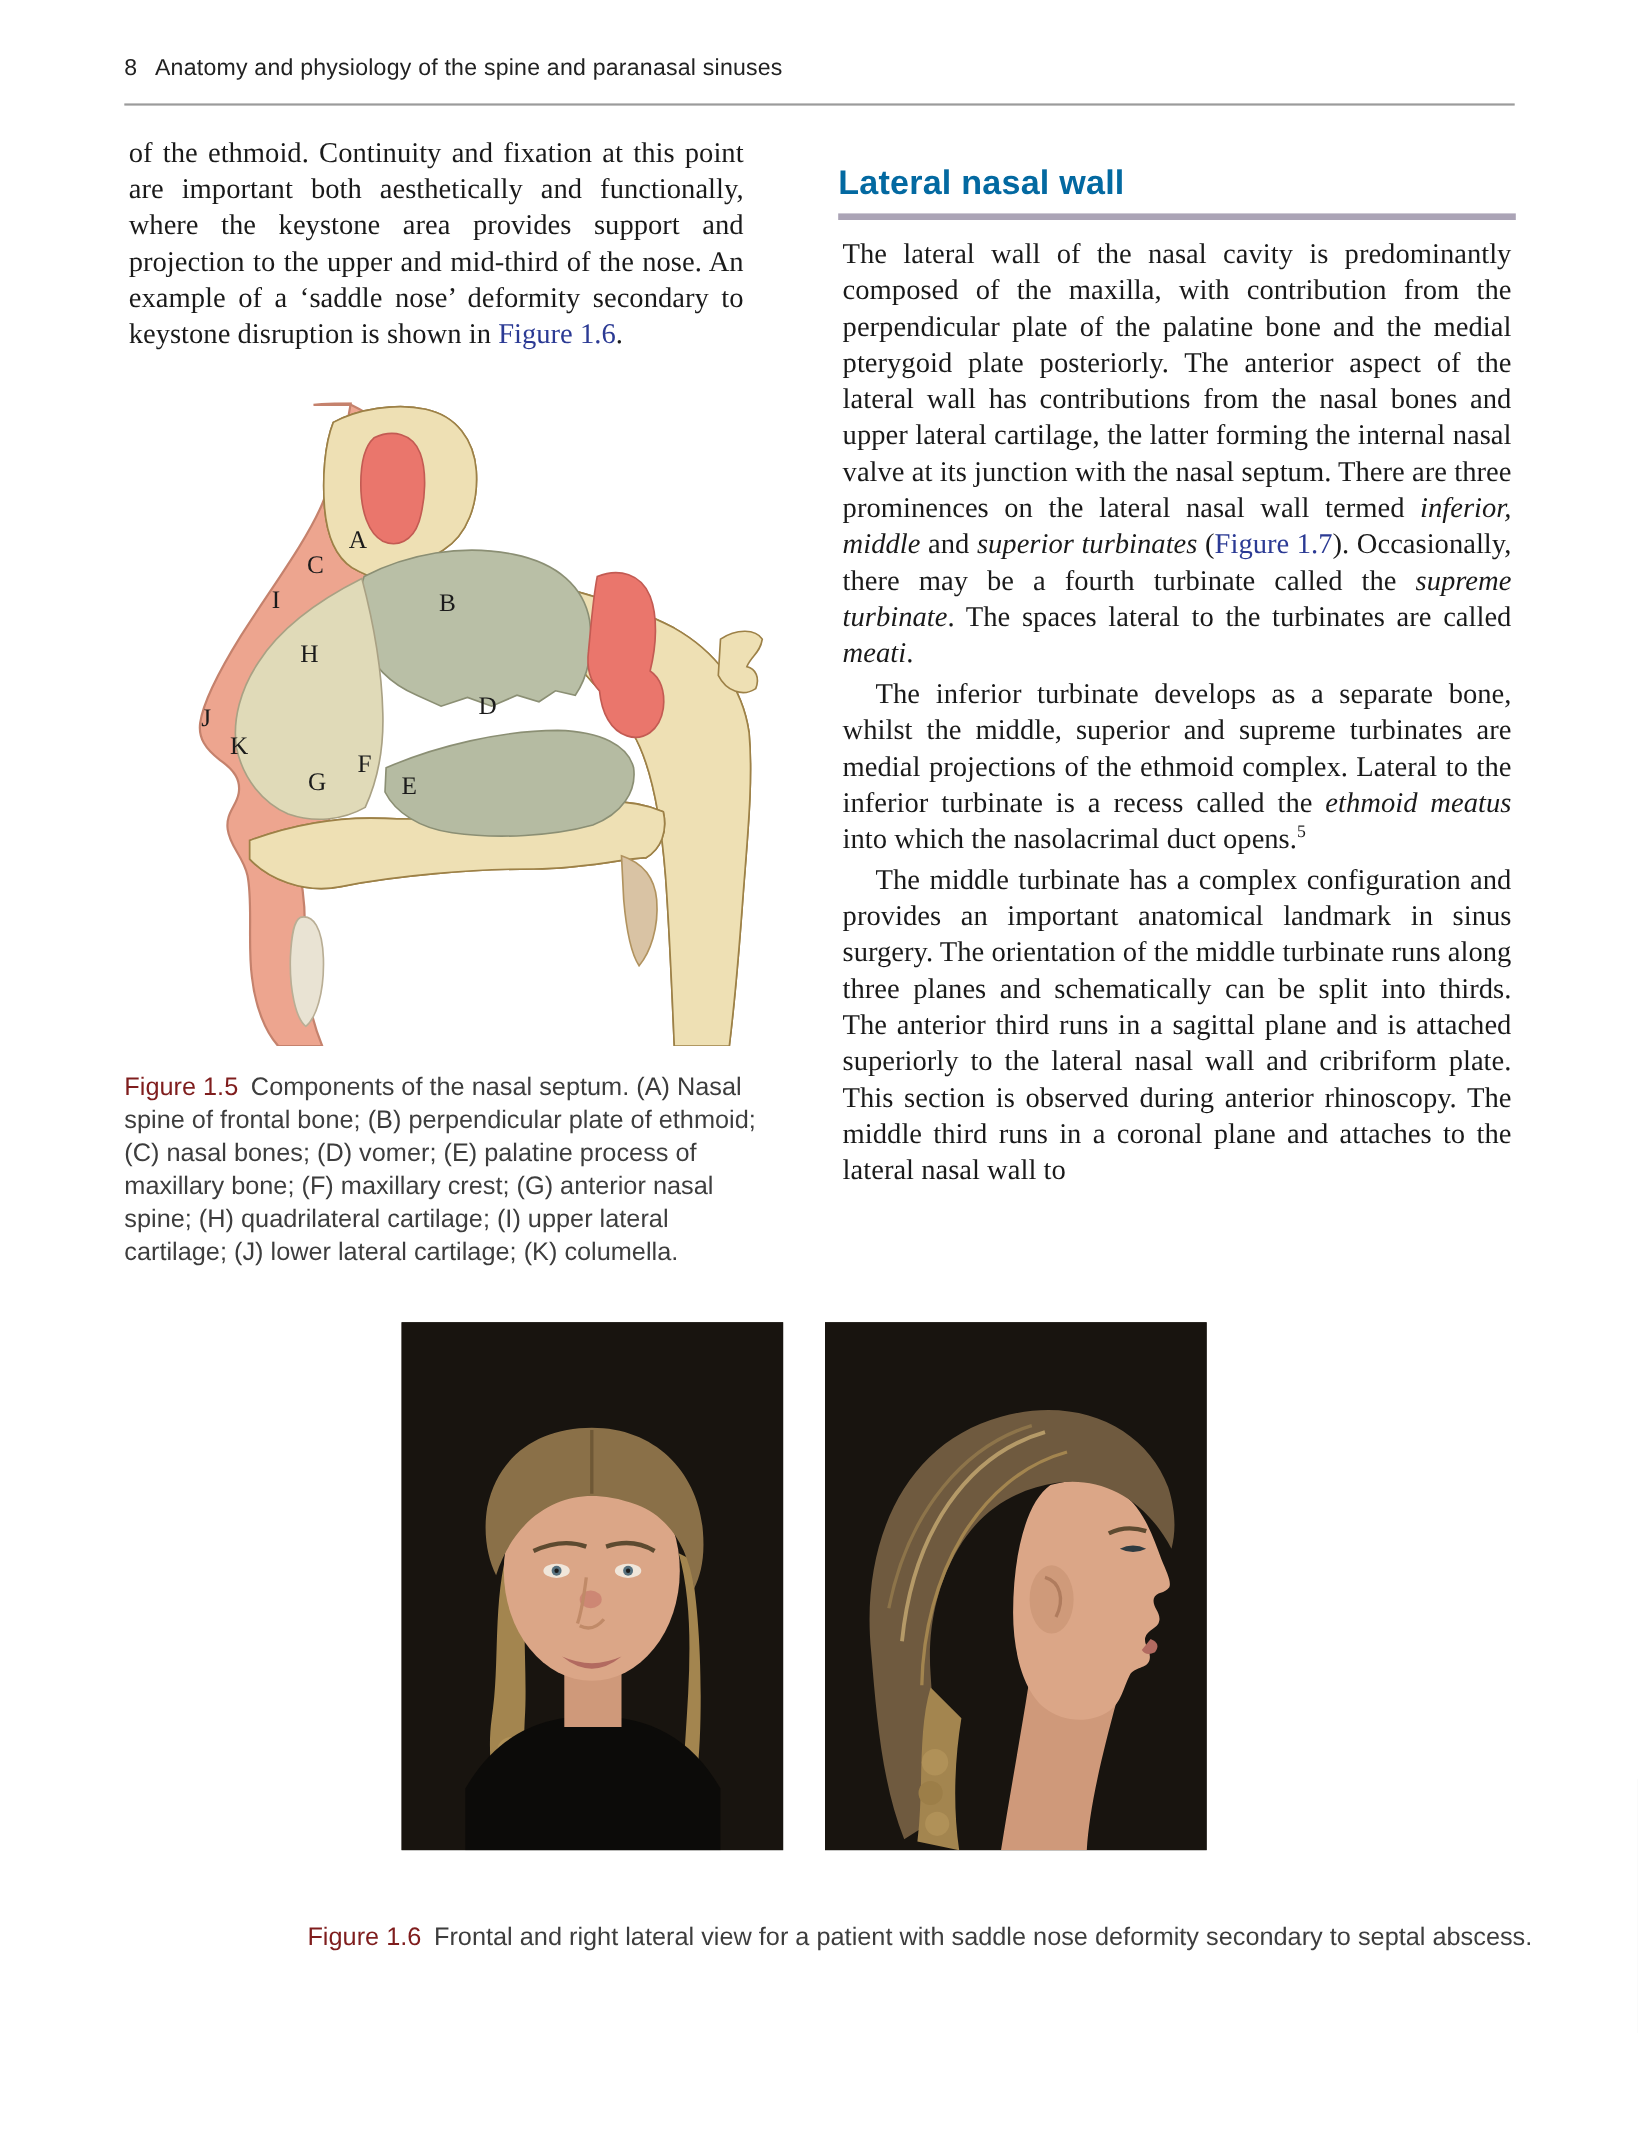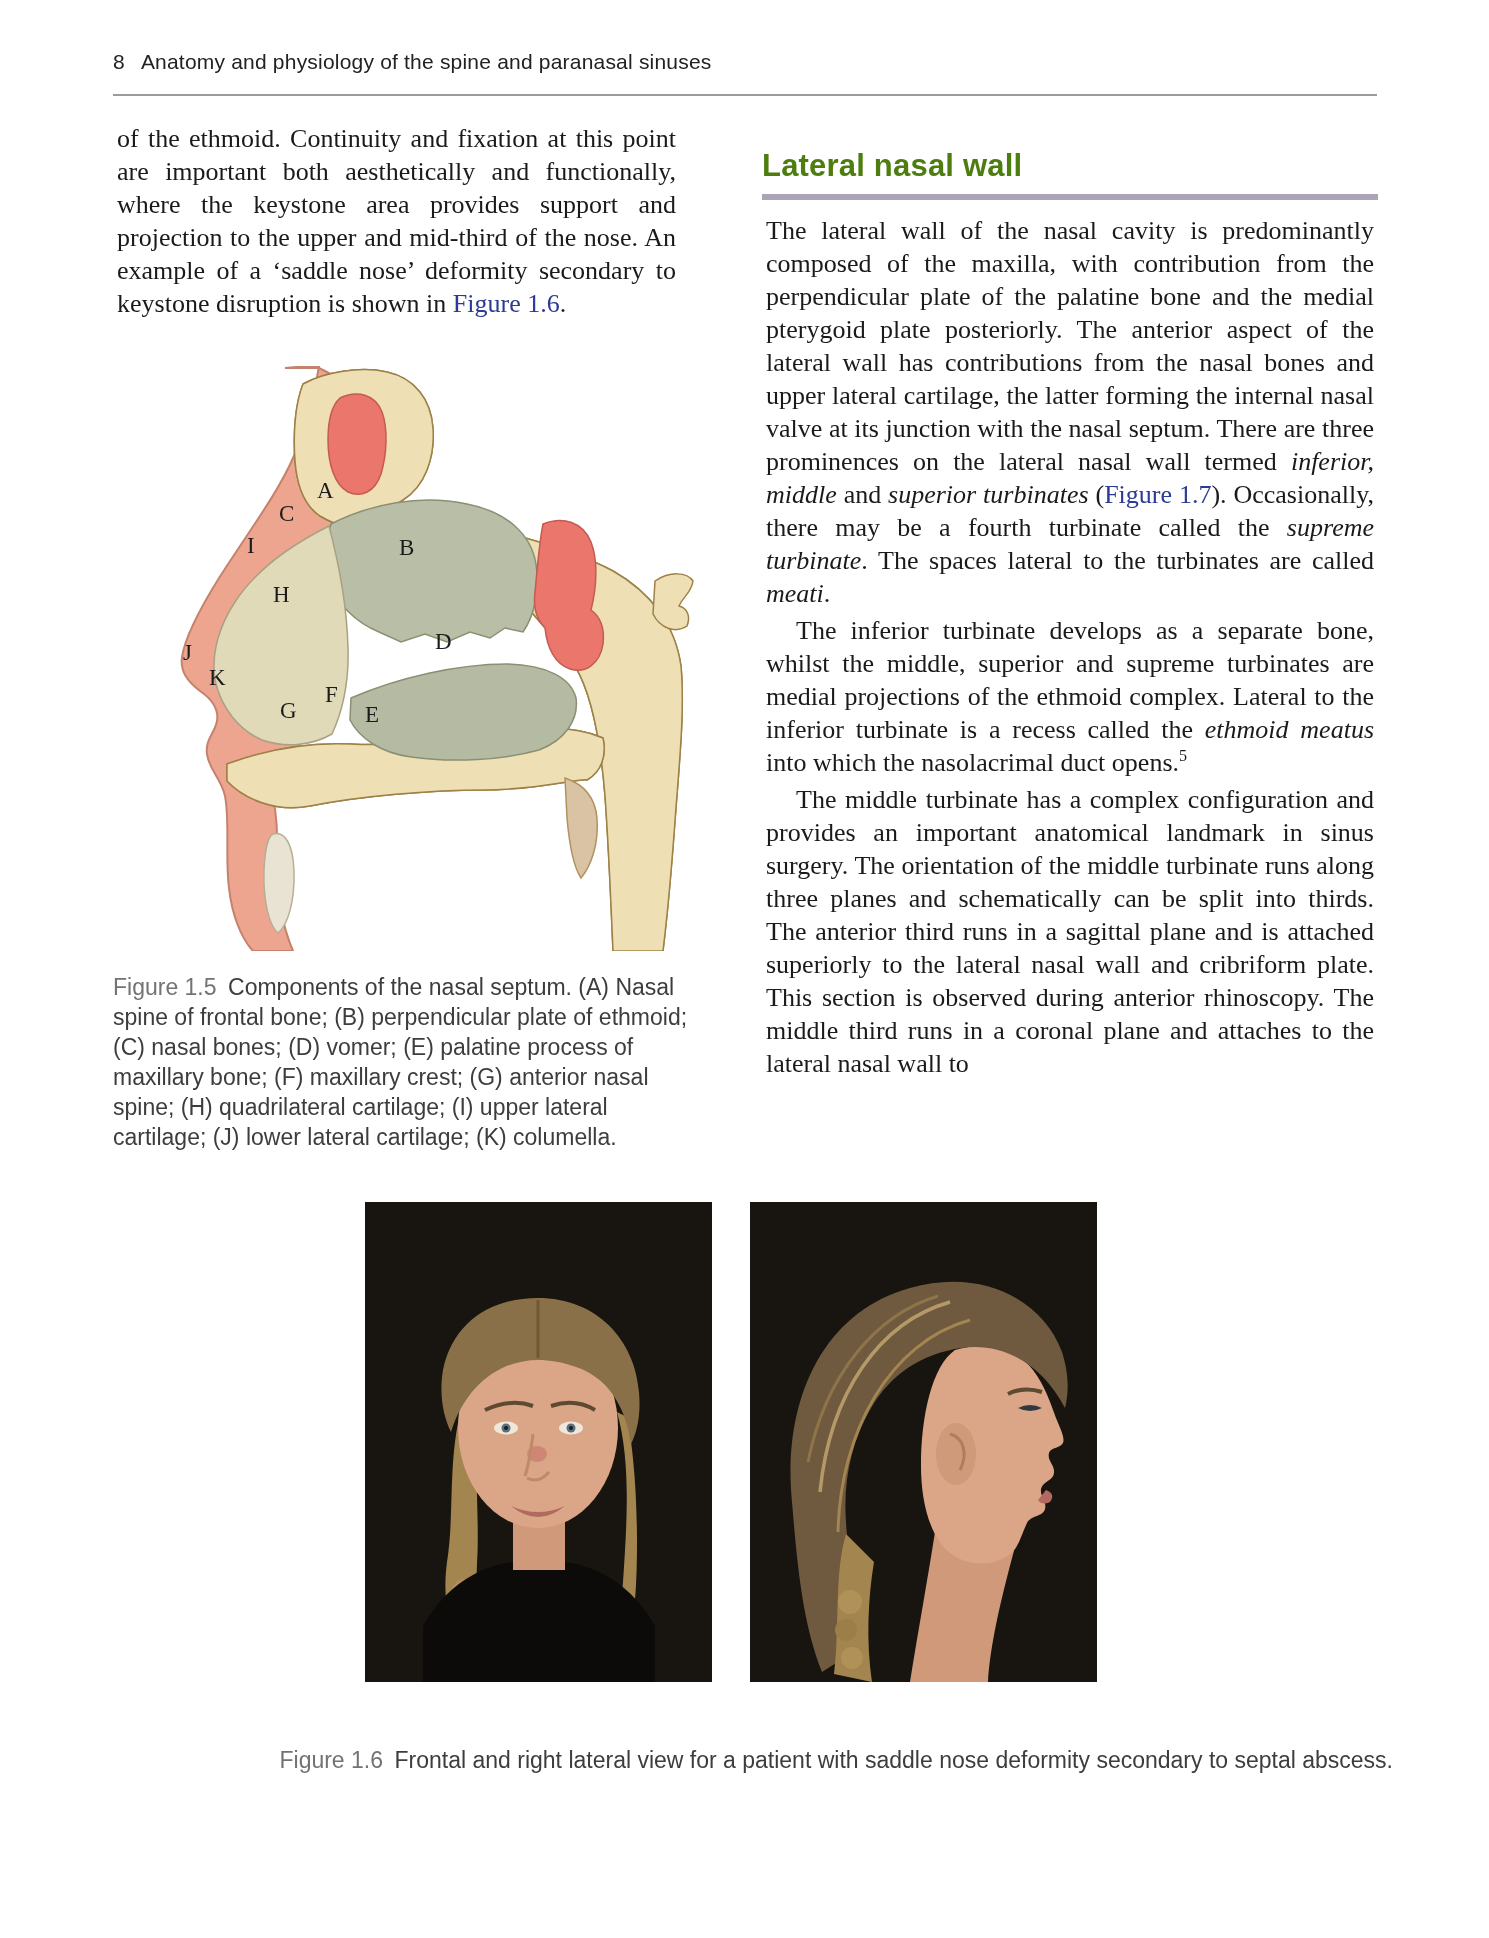--- a/index.html
+++ b/index.html
@@ -17,26 +17,26 @@
   .header-rule{position:absolute;left:113px;top:94px;width:1264px;height:2px;background:#9b9b9b;}
   
   .col-left{position:absolute;left:113px;width:567px;}
   .col-right{position:absolute;left:762px;width:616px;}
   .body-par{
     font-size:26px;line-height:33px;text-align:justify;margin:4px;
   }
   .body-par.indent{text-indent:30px;}
   .seg-italic{font-style:italic;}
   .seg-link{color:#2b3a94;}
-  .seg-figlabel{color:#737373;}
+  .seg-figlabel{color:#7f1d1d;}
   sup{font-size:0.62em;vertical-align:super;line-height:0;}
   
   .section-heading{
     font-family:"Liberation Sans", sans-serif;font-weight:bold;font-size:31px;
-    color:#4d7c0f;letter-spacing:.2px;margin:0;
+    color:#0369a1;letter-spacing:.2px;margin:0;
   }
   .section-rule{width:616px;height:6px;background:#aba4b6;margin-top:10px;}
   
   .caption{
     font-family:"Liberation Sans", sans-serif;font-size:23px;line-height:30px;color:#3d3d3d;
   }
   
   .fig-diagram{position:absolute;left:135px;top:366px;width:560px;height:585px;}
   .photo{position:absolute;top:1202px;width:347px;height:480px;background:#18140f;}
   .photo svg{display:block;}

